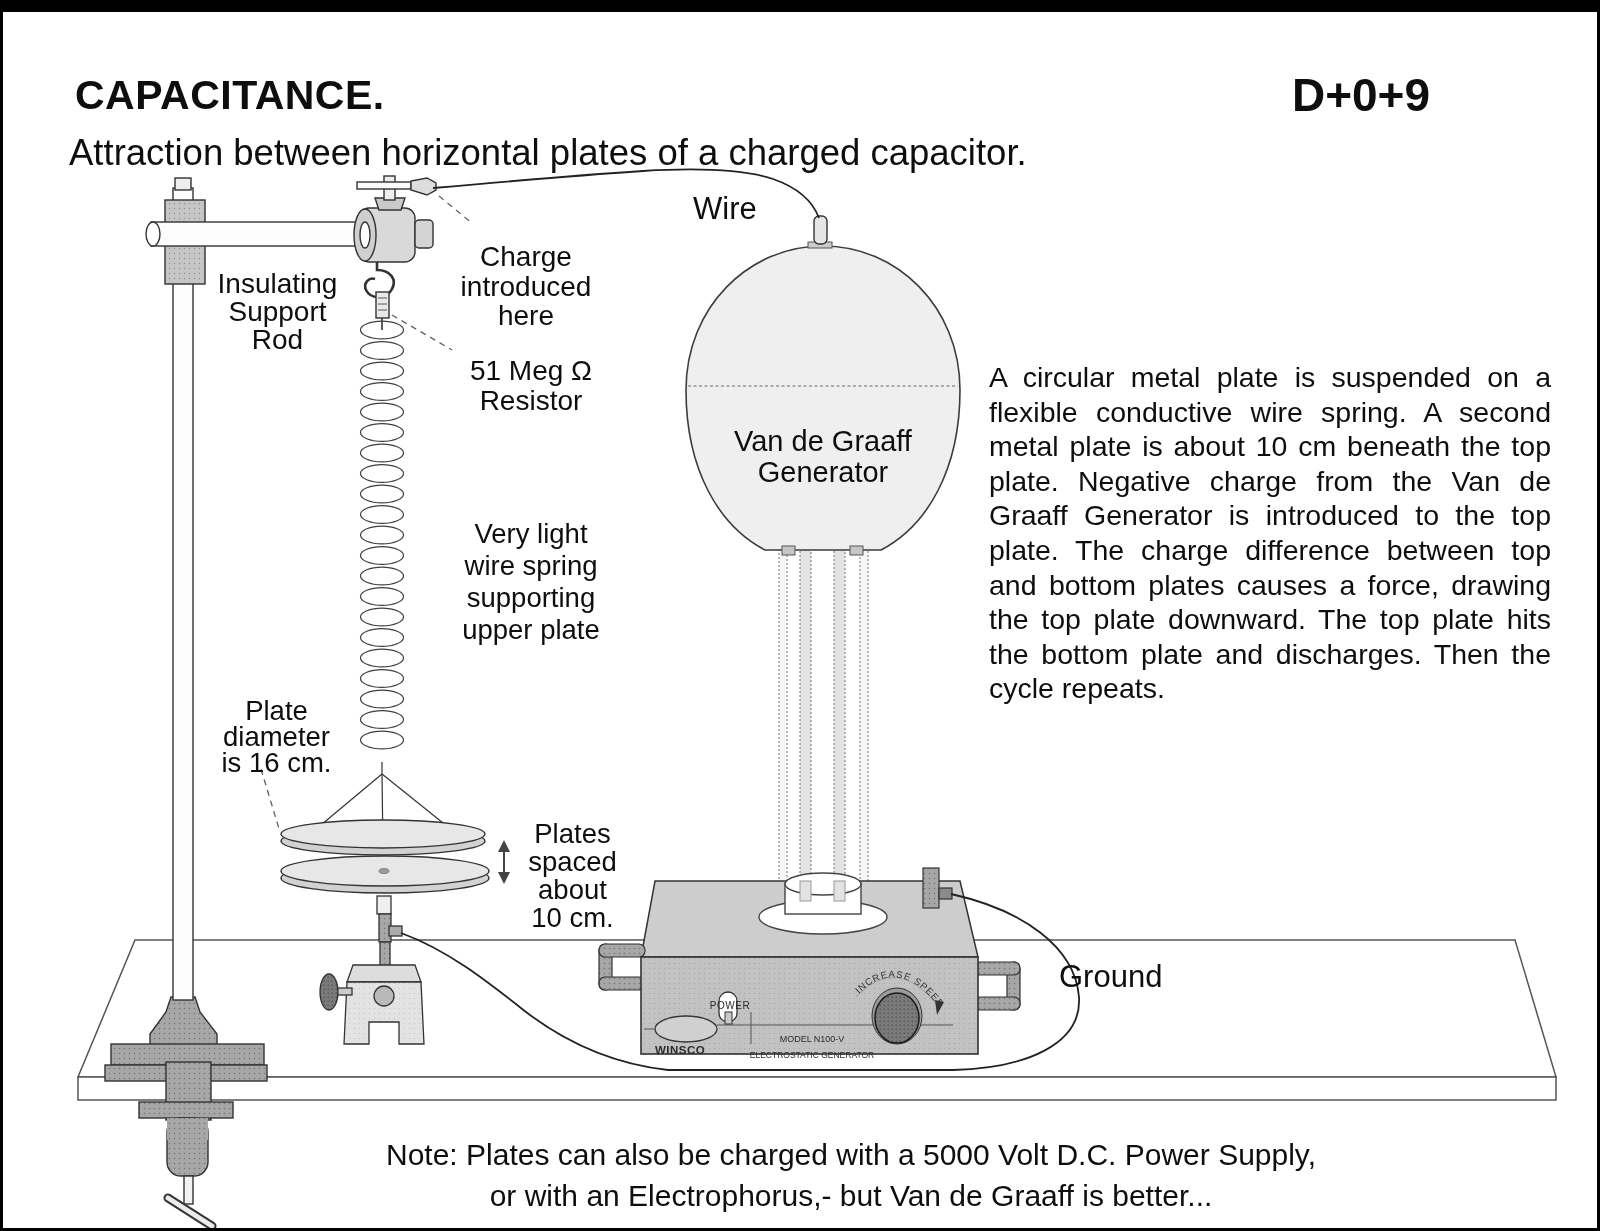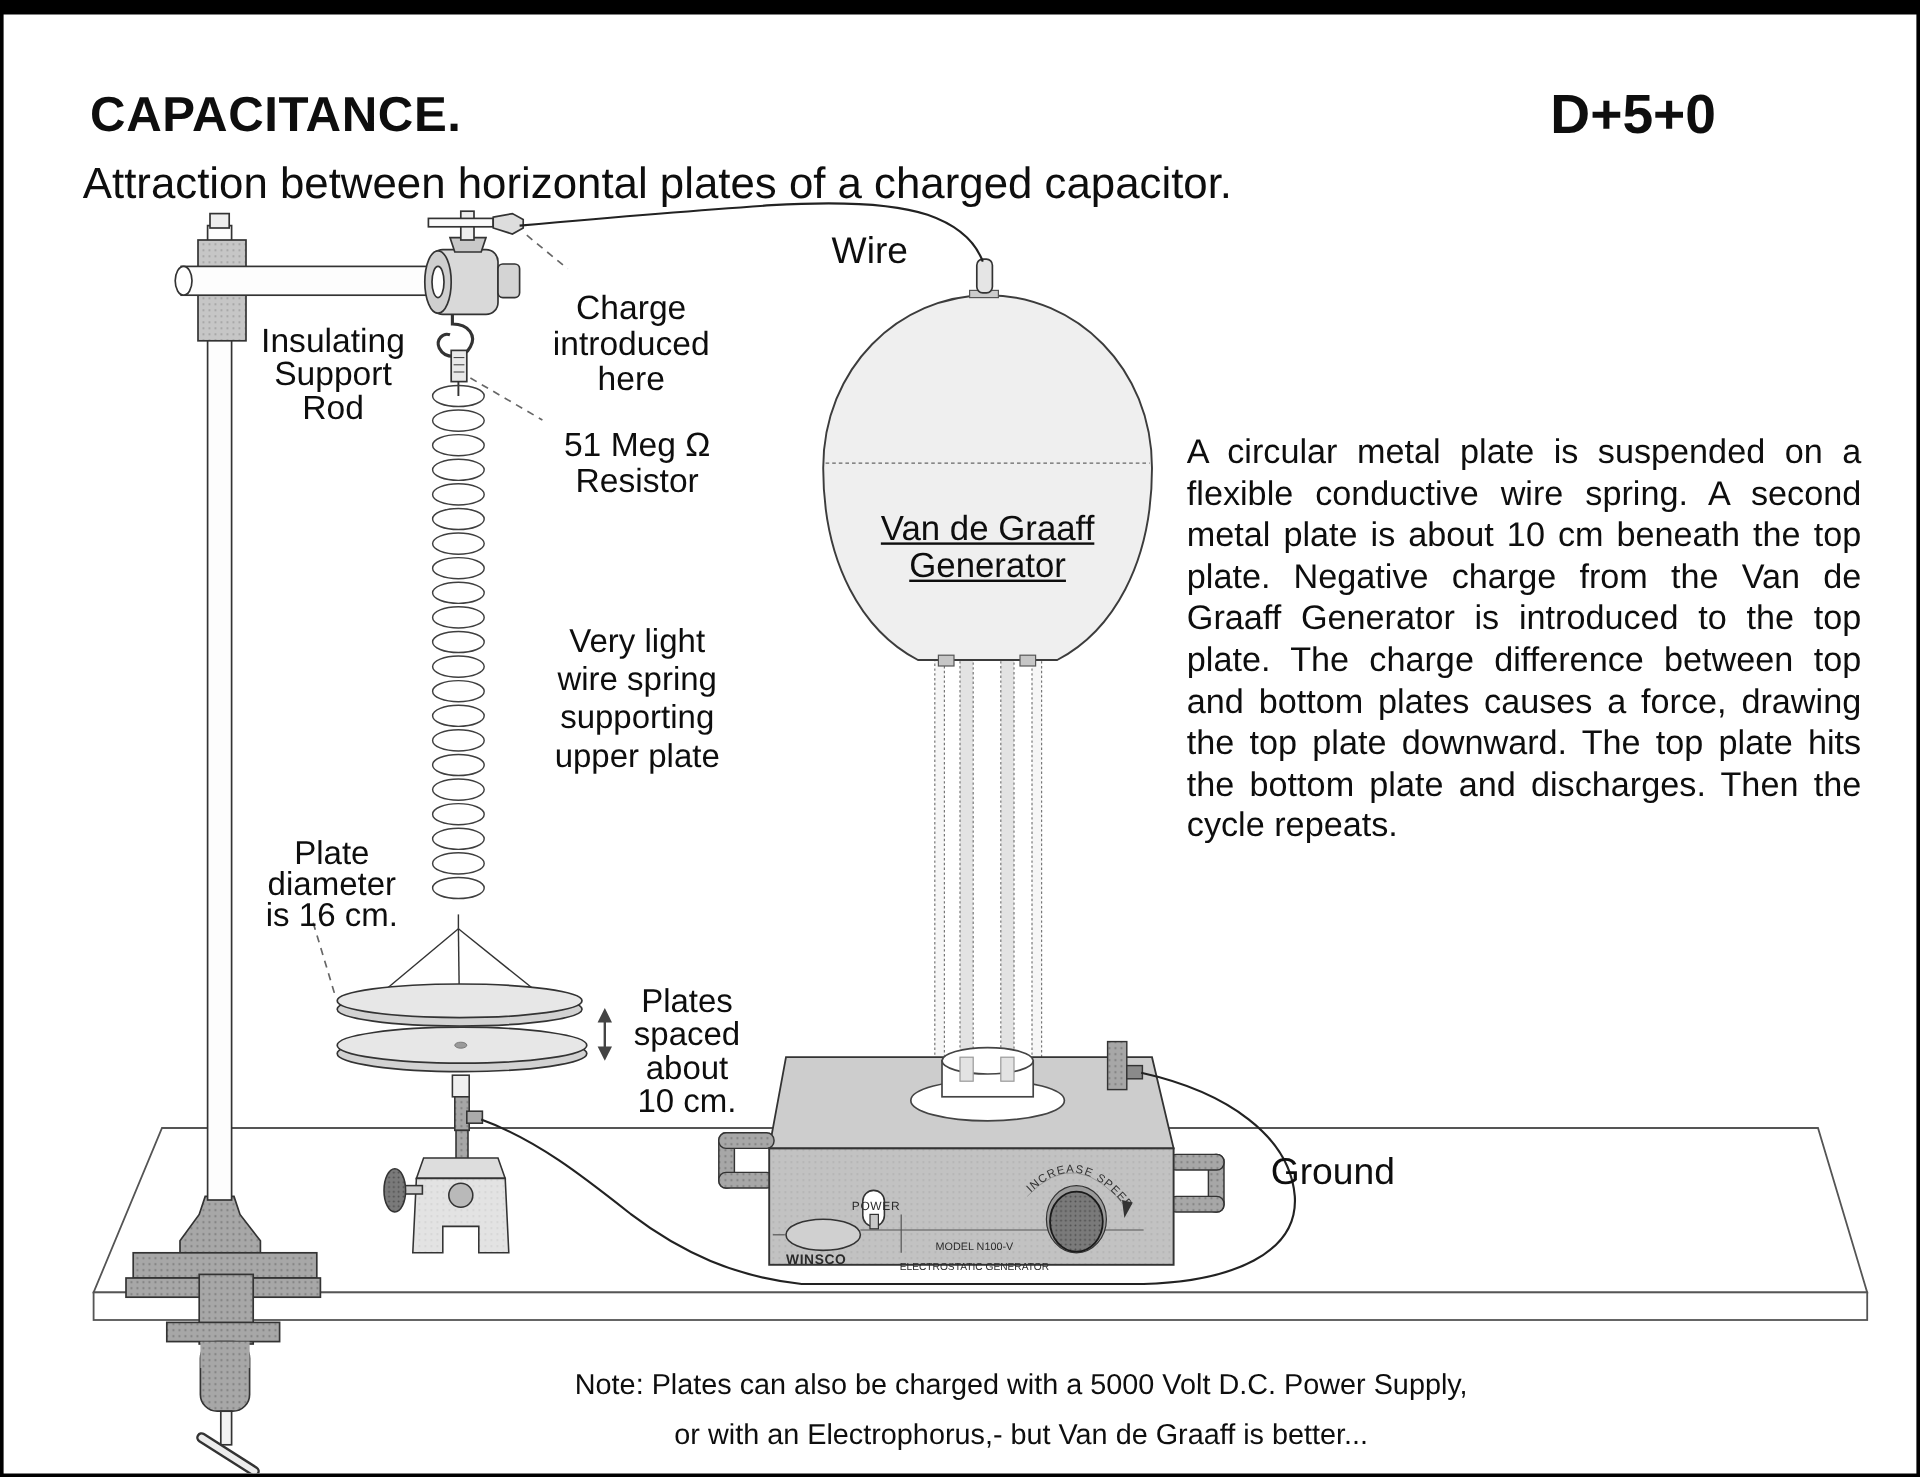--- a/index.html
+++ b/index.html
@@ -10,21 +10,21 @@
     font-family:"Liberation Sans", sans-serif; color:#0b0b0b;
   }
   svg.diagram{position:absolute; left:0; top:0; width:1594px; height:1216px;}
   .label{position:absolute; white-space:pre-line; color:#0e0e0e;margin-top:22px;}
   .c{text-align:center;}
   .title{font-weight:bold; font-size:41px; letter-spacing:.5px;}
   .code{font-weight:bold; font-size:46px;}
   .subtitle{font-size:36.5px;}
   .callout{font-size:28px; line-height:29.5px;}
   .desc{font-size:28.5px; line-height:34.6px; text-align:justify; text-justify:inter-word;}
-  .note{font-size:24px; line-height:41px; text-align:center;}
+  .note{font-size:30px; line-height:41px; text-align:center;}
   .panel-text{color:#2b2b2b;}
 </style>
 </head>
 <body>
 
 <div class="page">
 
   <svg class="diagram" viewBox="0 0 1594 1216">
     <defs>
       <pattern id="stip" width="5" height="5" patternUnits="userSpaceOnUse">
@@ -202,21 +202,21 @@
       <path d="M 948,882 C 1020,898 1072,935 1076,985 C 1079,1032 1024,1056 950,1058 L 665,1058 C 610,1052 565,1032 523,1000 C 485,970 445,938 398,921"></path>
     </g>
     <g stroke="#666" stroke-width="1.4" stroke-dasharray="6,5">
       <line x1="436" y1="184" x2="470" y2="212"></line>
       <line x1="389" y1="303" x2="449" y2="338"></line>
       <line x1="258" y1="757" x2="277" y2="820"></line>
     </g>
   </svg>
 
   <div class="label title" style="left:72px;  top:38px;">CAPACITANCE.</div>
-  <div class="label code" style="left:1268px;top:34px; width:180px; text-align:center;">D+5+0</div>
+  <div class="label code" style="left:1268px;top:34px; width:180px; text-align:center;">D+0+9</div>
   <div class="label subtitle" style="left:66px;  top:98px;">Attraction between horizontal plates of a charged capacitor.</div>
 
   <div class="label callout" style="left:690px; top:160px; font-size:31px;">Wire</div>
   <div class="label callout c" style="left:438px; top:208px; width:170px;">Charge
 introduced
 here</div>
   <div class="label callout c" style="left:192px; top:236px; width:165px; line-height:28px;">Insulating
 Support
 Rod</div>
   <div class="label callout c" style="left:438px; top:322px; width:180px; line-height:30px;">51 Meg Ω
@@ -225,21 +225,21 @@
 wire spring
 supporting
 upper plate</div>
   <div class="label callout c" style="left:196px; top:664px; width:155px; font-size:27.5px; line-height:26px;">Plate
 diameter
 is 16 cm.</div>
   <div class="label callout c" style="left:502px; top:786px; width:135px; font-size:27.5px; line-height:28px;">Plates
 spaced
 about
 10 cm.</div>
-  <div class="label callout c" style="left:702px; top:392px; width:236px; font-size:29px; line-height:31px;text-decoration:underline;">Van de Graaff
+  <div class="label callout c" style="left:702px; top:392px; width:236px; font-size:29px; line-height:31px;">Van de Graaff
 Generator</div>
   <div class="label callout" style="left:1056px; top:928px; font-size:31px;">Ground</div>
 
   <div class="label desc" style="left:986px; top:326px; width:562px;">A circular metal plate is suspended on a flexible conductive wire spring. A second metal plate is about 10 cm beneath the top plate. Negative charge from the Van de Graaff Generator is introduced to the top plate. The charge difference between top and bottom plates causes a force, drawing the top plate downward. The top plate hits the bottom plate and discharges. Then the cycle repeats.</div>
   <div class="label note" style="left:318px; top:1100px; width:1060px;">Note: Plates can also be charged with a 5000 Volt D.C. Power Supply,
 or with an Electrophorus,- but Van de Graaff is better...</div>
 
   <div class="label panel-text c" style="left:703px; top:966px; width:48px; font-size:10px; letter-spacing:0.5px;">POWER</div>
   <div class="label panel-text c" style="left:652px; top:1010px; width:48px; font-size:11.5px; font-weight:600; letter-spacing:0.5px;">WINSCO</div>
   <div class="label panel-text c" style="left:750px; top:1000px; width:118px; font-size:9px;">MODEL N100-V</div>

